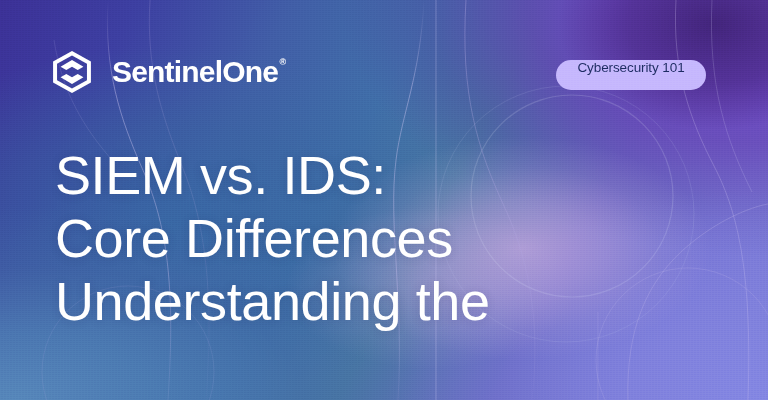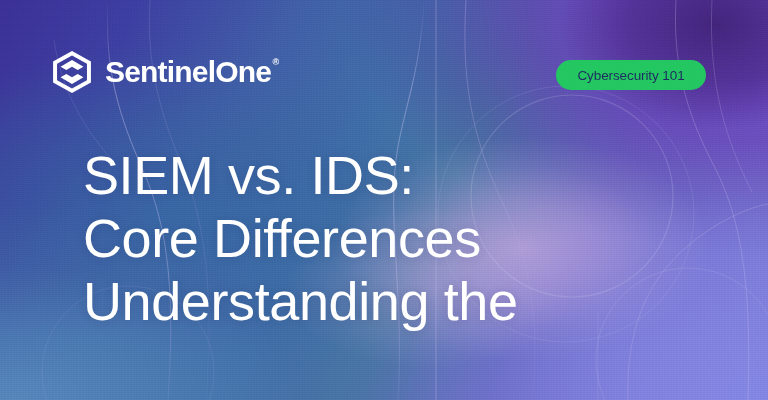--- a/index.html
+++ b/index.html
@@ -109,21 +109,21 @@
   }
 
   
   .content { position:absolute; inset:0; }
 
   .logo-lockup {
     position:absolute;
     left:50px; top:50px;
     display:flex;
     align-items:center;
-    gap:11px;
+    gap:18px;
   }
   .logo-mark { width:44px; height:44px; display:block; flex:0 0 auto; }
   .wordmark {
     position:relative;
     color:#ffffff;
     font-family:"Liberation Sans", sans-serif;
     font-weight:700;
     font-size:30px;
     letter-spacing:-0.8px;
     line-height:1;
@@ -136,23 +136,23 @@
     font-size:9px;
     font-weight:700;
     line-height:1;
   }
 
   .badge {
     position:absolute;
     left:556px; top:60px;
     width:150px; height:30px;
     border-radius:15px;
-    background:#22c55e;
+    background:#c4b5fd;
     display:flex;
-    align-items:center;
+    align-items:flex-start;
     justify-content:center;
     color:#1c2a5e;
     font-family:"Liberation Sans", sans-serif;
     font-size:13.5px;
     font-weight:400;
     letter-spacing:-0.1px;
     white-space:nowrap;
   }
 
   .headline {
@@ -160,21 +160,21 @@
     left:55px; top:144px;
     width:620px;
     color:#ffffff;
     font-family:"Liberation Sans", sans-serif;
     font-weight:300;
     font-size:54px;
     line-height:63px;
     letter-spacing:-0.4px;
     text-shadow:0 1px 10px rgba(30,30,80,0.16);
   }
-  .headline .hl-line { display:block; white-space:nowrap;margin-left:28px; }
+  .headline .hl-line { display:block; white-space:nowrap; }
 </style>
 </head>
 <body>
 
 <div id="banner">
 
   <div class="bg-base"></div>
   <div class="bg-midblue"></div>
   <div class="bg-topright"></div>
   <div class="bg-bottomleft"></div>

